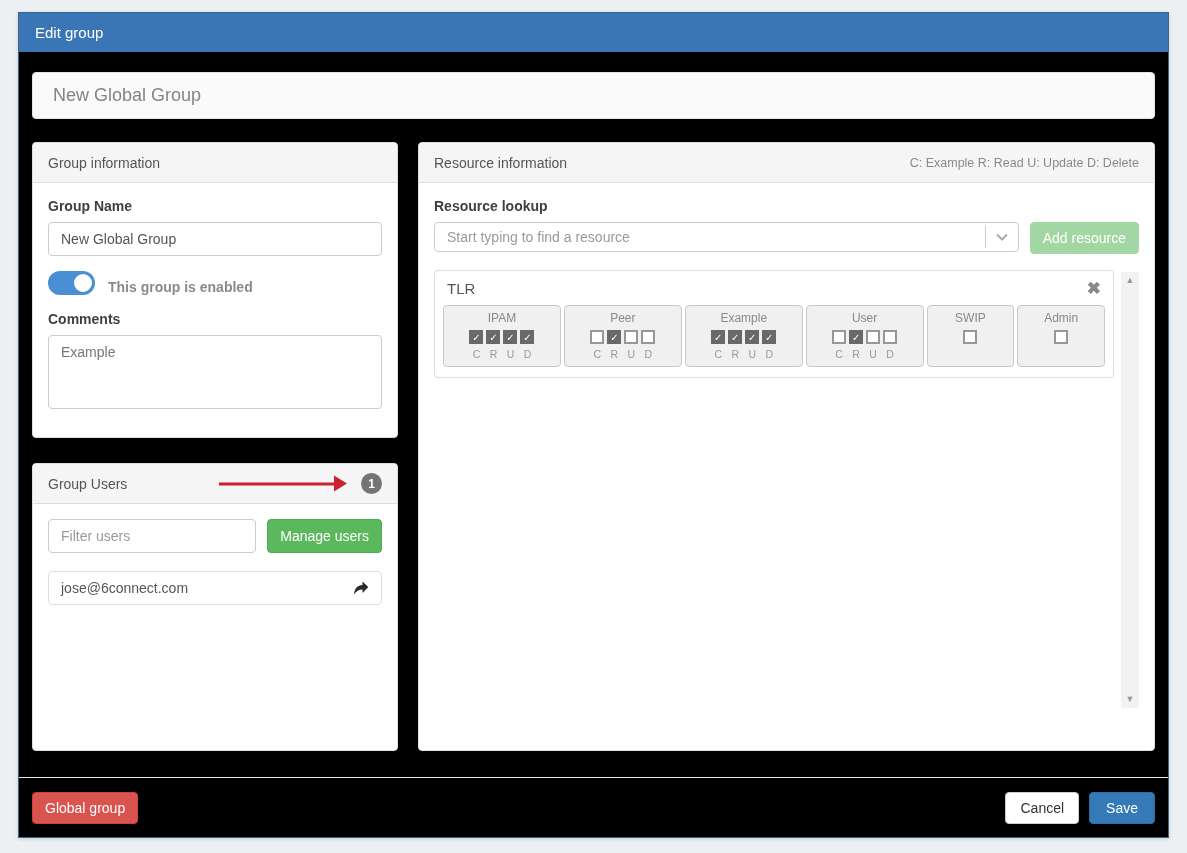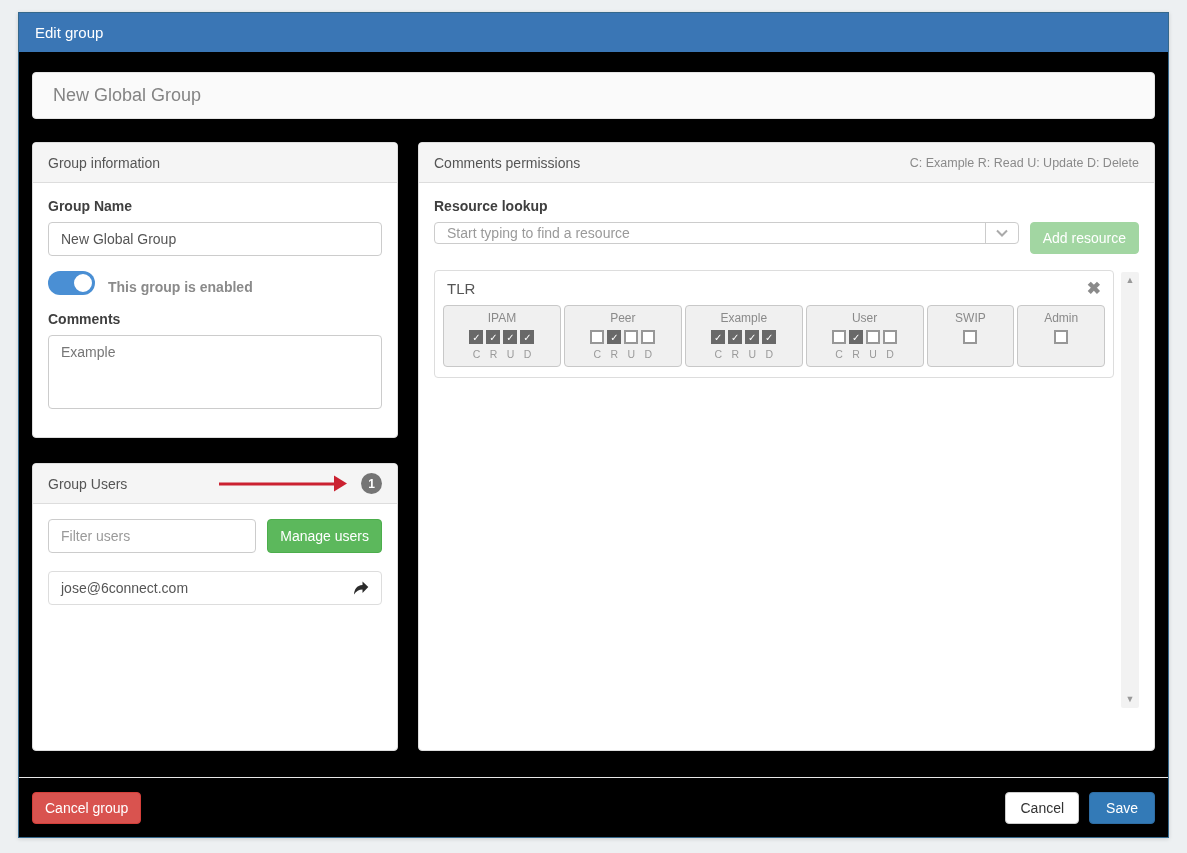--- a/index.html
+++ b/index.html
@@ -97,21 +97,21 @@
     border: 1px solid #ddd; border-radius: 4px; padding: 8px 12px;
     display: flex; align-items: center; justify-content: space-between;
     color: #555;
   }
   .user-item .share { cursor: pointer; display: flex; }
 
   .res-panel { height: 609px; }
   .res-legend { margin-left: auto; color: #8a8a8a; font-size: 12.5px; }
   .lookup-row { display: flex; gap: 11px; }
   .combo {
-    flex: 1; border: 1px solid #ccc; border-radius: 4px; height: 22px;
+    flex: 1; border: 1px solid #ccc; border-radius: 4px; height: 30px;
     display: flex; align-items: center; background: #fff;
   }
   .combo input {
     flex: 1; border: none; outline: none; padding: 6px 12px; font-size: 14px;
     color: #555; font-family: "Liberation Sans", sans-serif; background: transparent;
   }
   .combo input::placeholder { color: #9a9a9a; }
   .combo .sep { width: 1px; height: 22px; background: #ccc; }
   .combo .chev { width: 32px; display: flex; align-items: center; justify-content: center; color: #aaa; cursor: pointer; }
 
@@ -207,21 +207,21 @@
                   </span>
                 </div>
               </div>
           </div>
         </div>
       </div>
 
       <div class="col-right">
         <div class="panel res-panel">
           <div class="panel-header">
-            <span>Comments permissions</span>
+            <span>Resource information</span>
             <span class="res-legend">C: Example R: Read U: Update D: Delete</span>
           </div>
           <div class="panel-body">
             <label class="field-label">Resource lookup</label>
             <div class="lookup-row">
               <div class="combo">
                 <input type="text" placeholder="Start typing to find a resource" style="">
                 <div class="sep"></div>
                 <div class="chev">
                   <svg width="12" height="8" viewBox="0 0 12 8">
@@ -320,19 +320,19 @@
                 <span>▼</span>
               </div>
             </div>
           </div>
         </div>
       </div>
     </div>
   </div>
 
   <div class="modal-footer">
-    <button class="btn btn-red">Cancel group</button>
+    <button class="btn btn-red">Global group</button>
     <div class="footer-right">
       <button class="btn btn-default">Cancel</button>
       <button class="btn btn-blue">Save</button>
     </div>
   </div>
 </div>
 
 </body></html>

